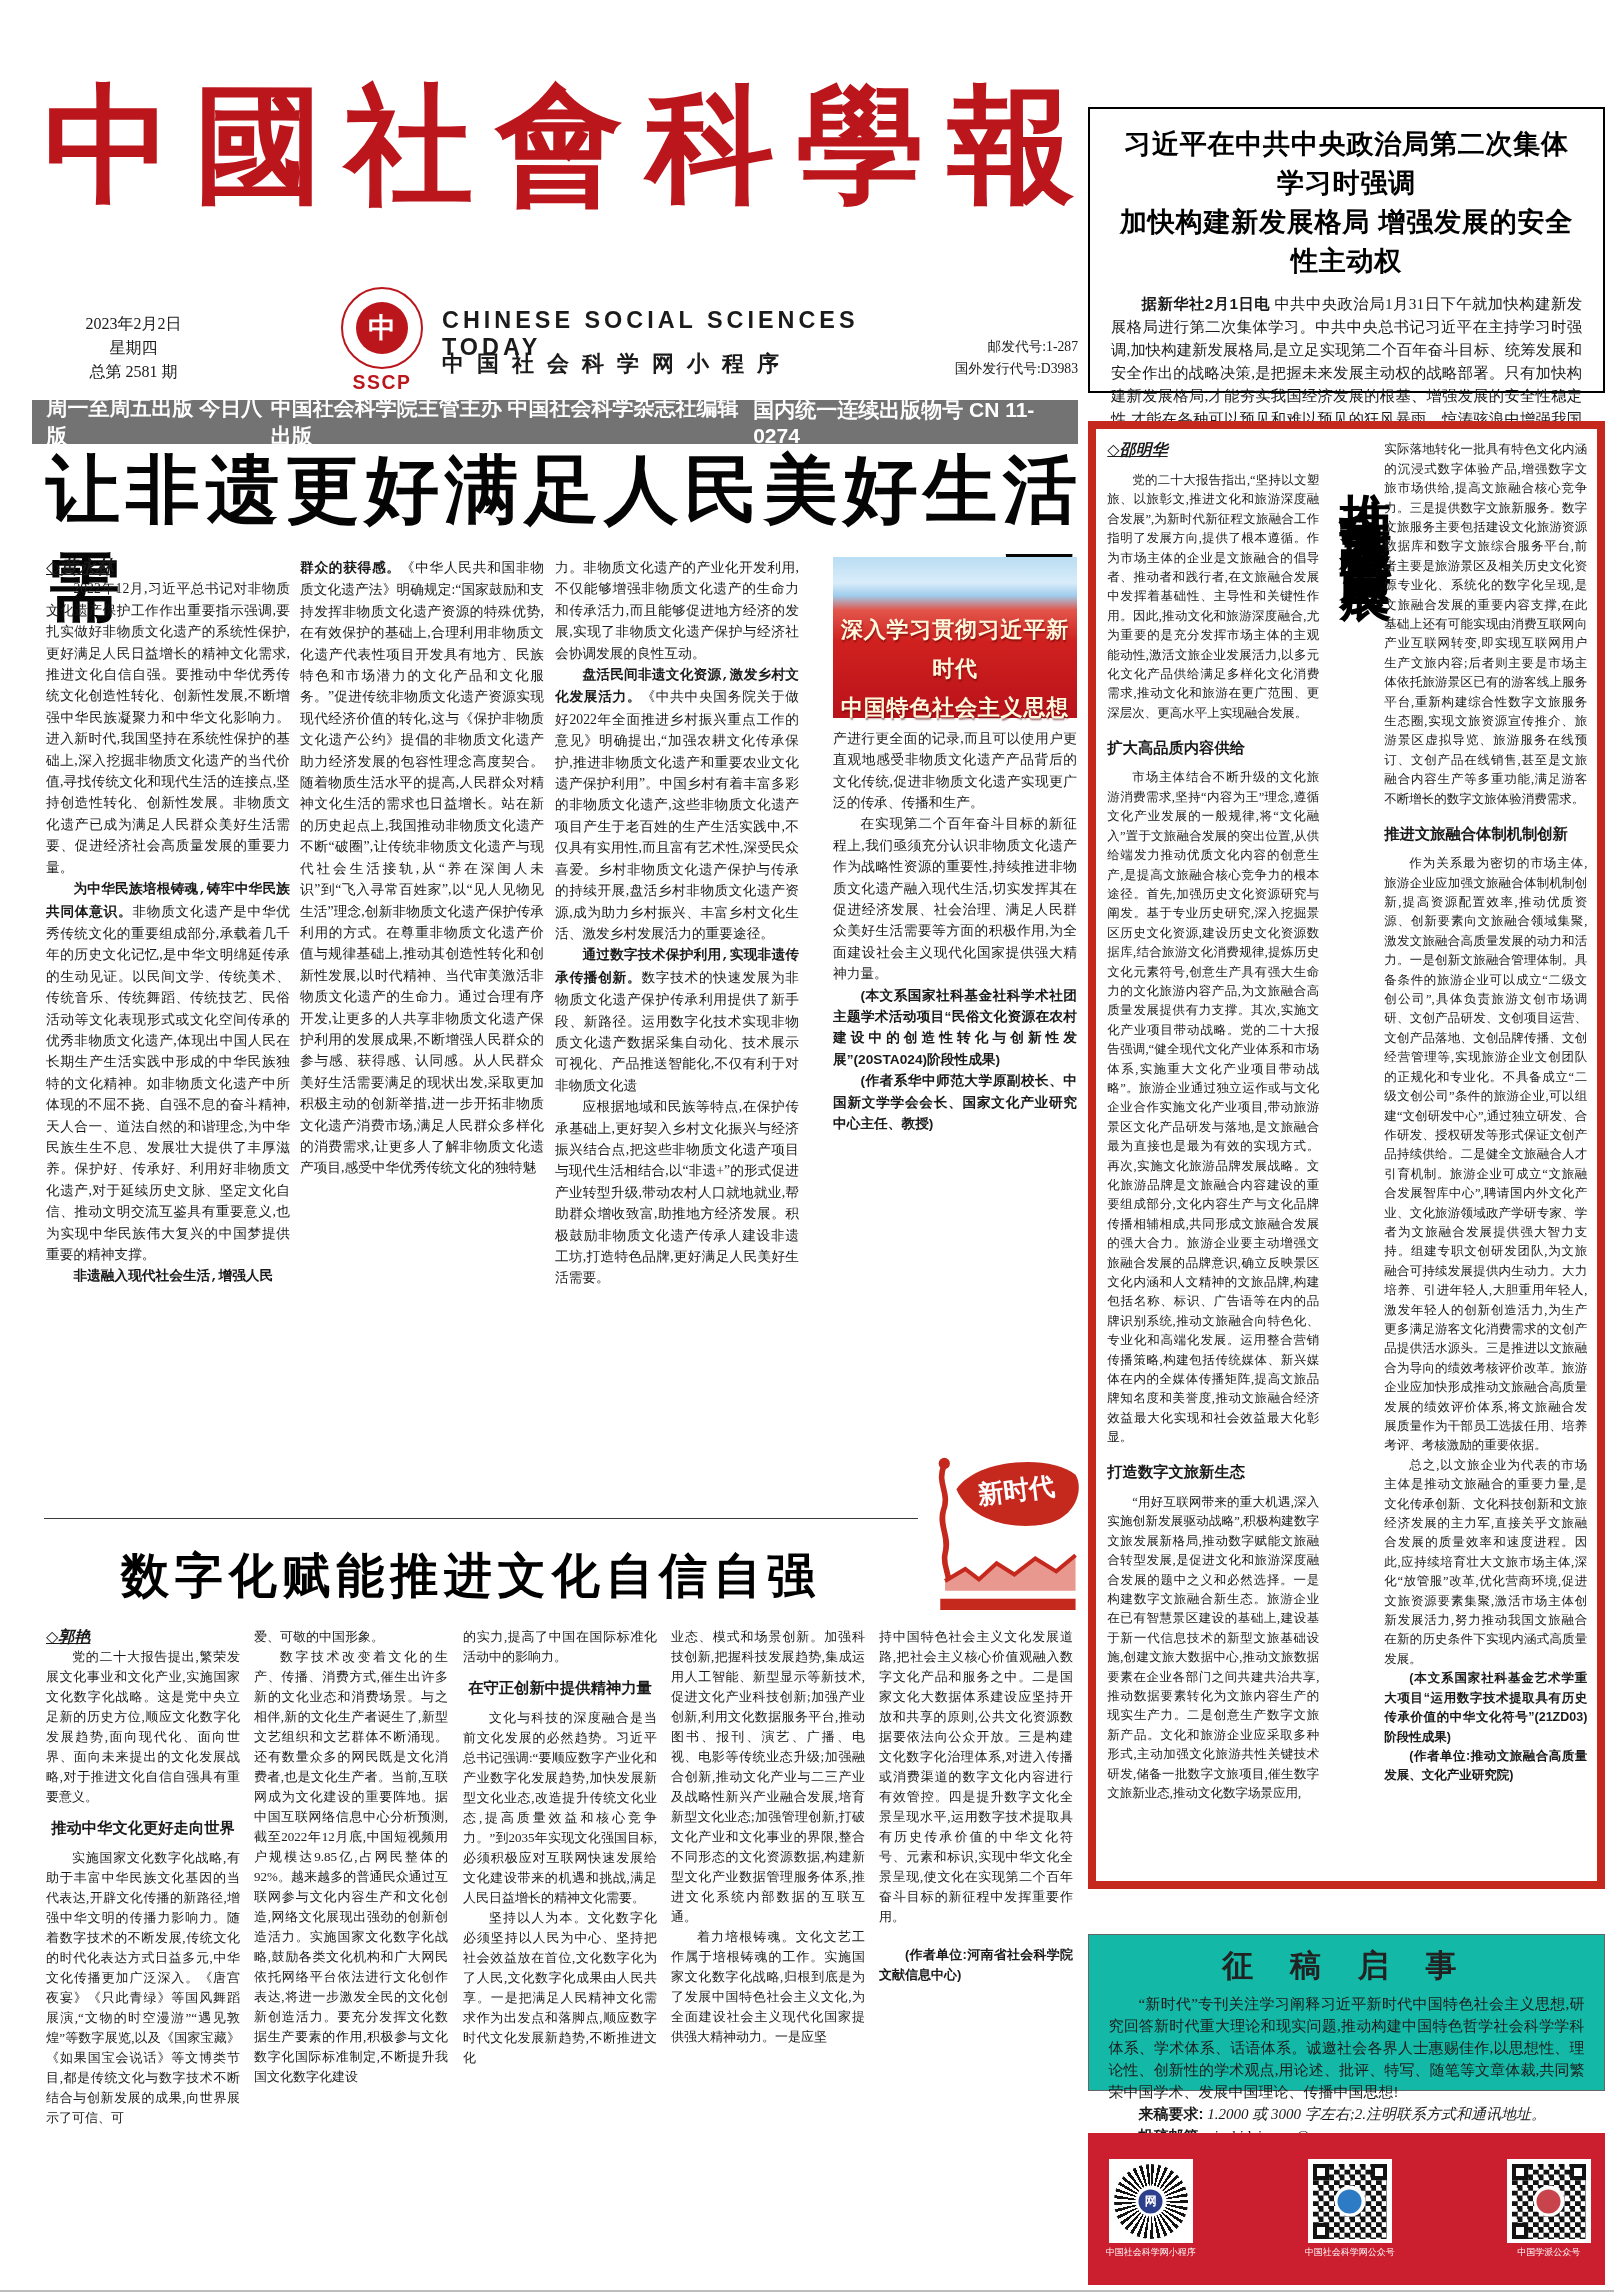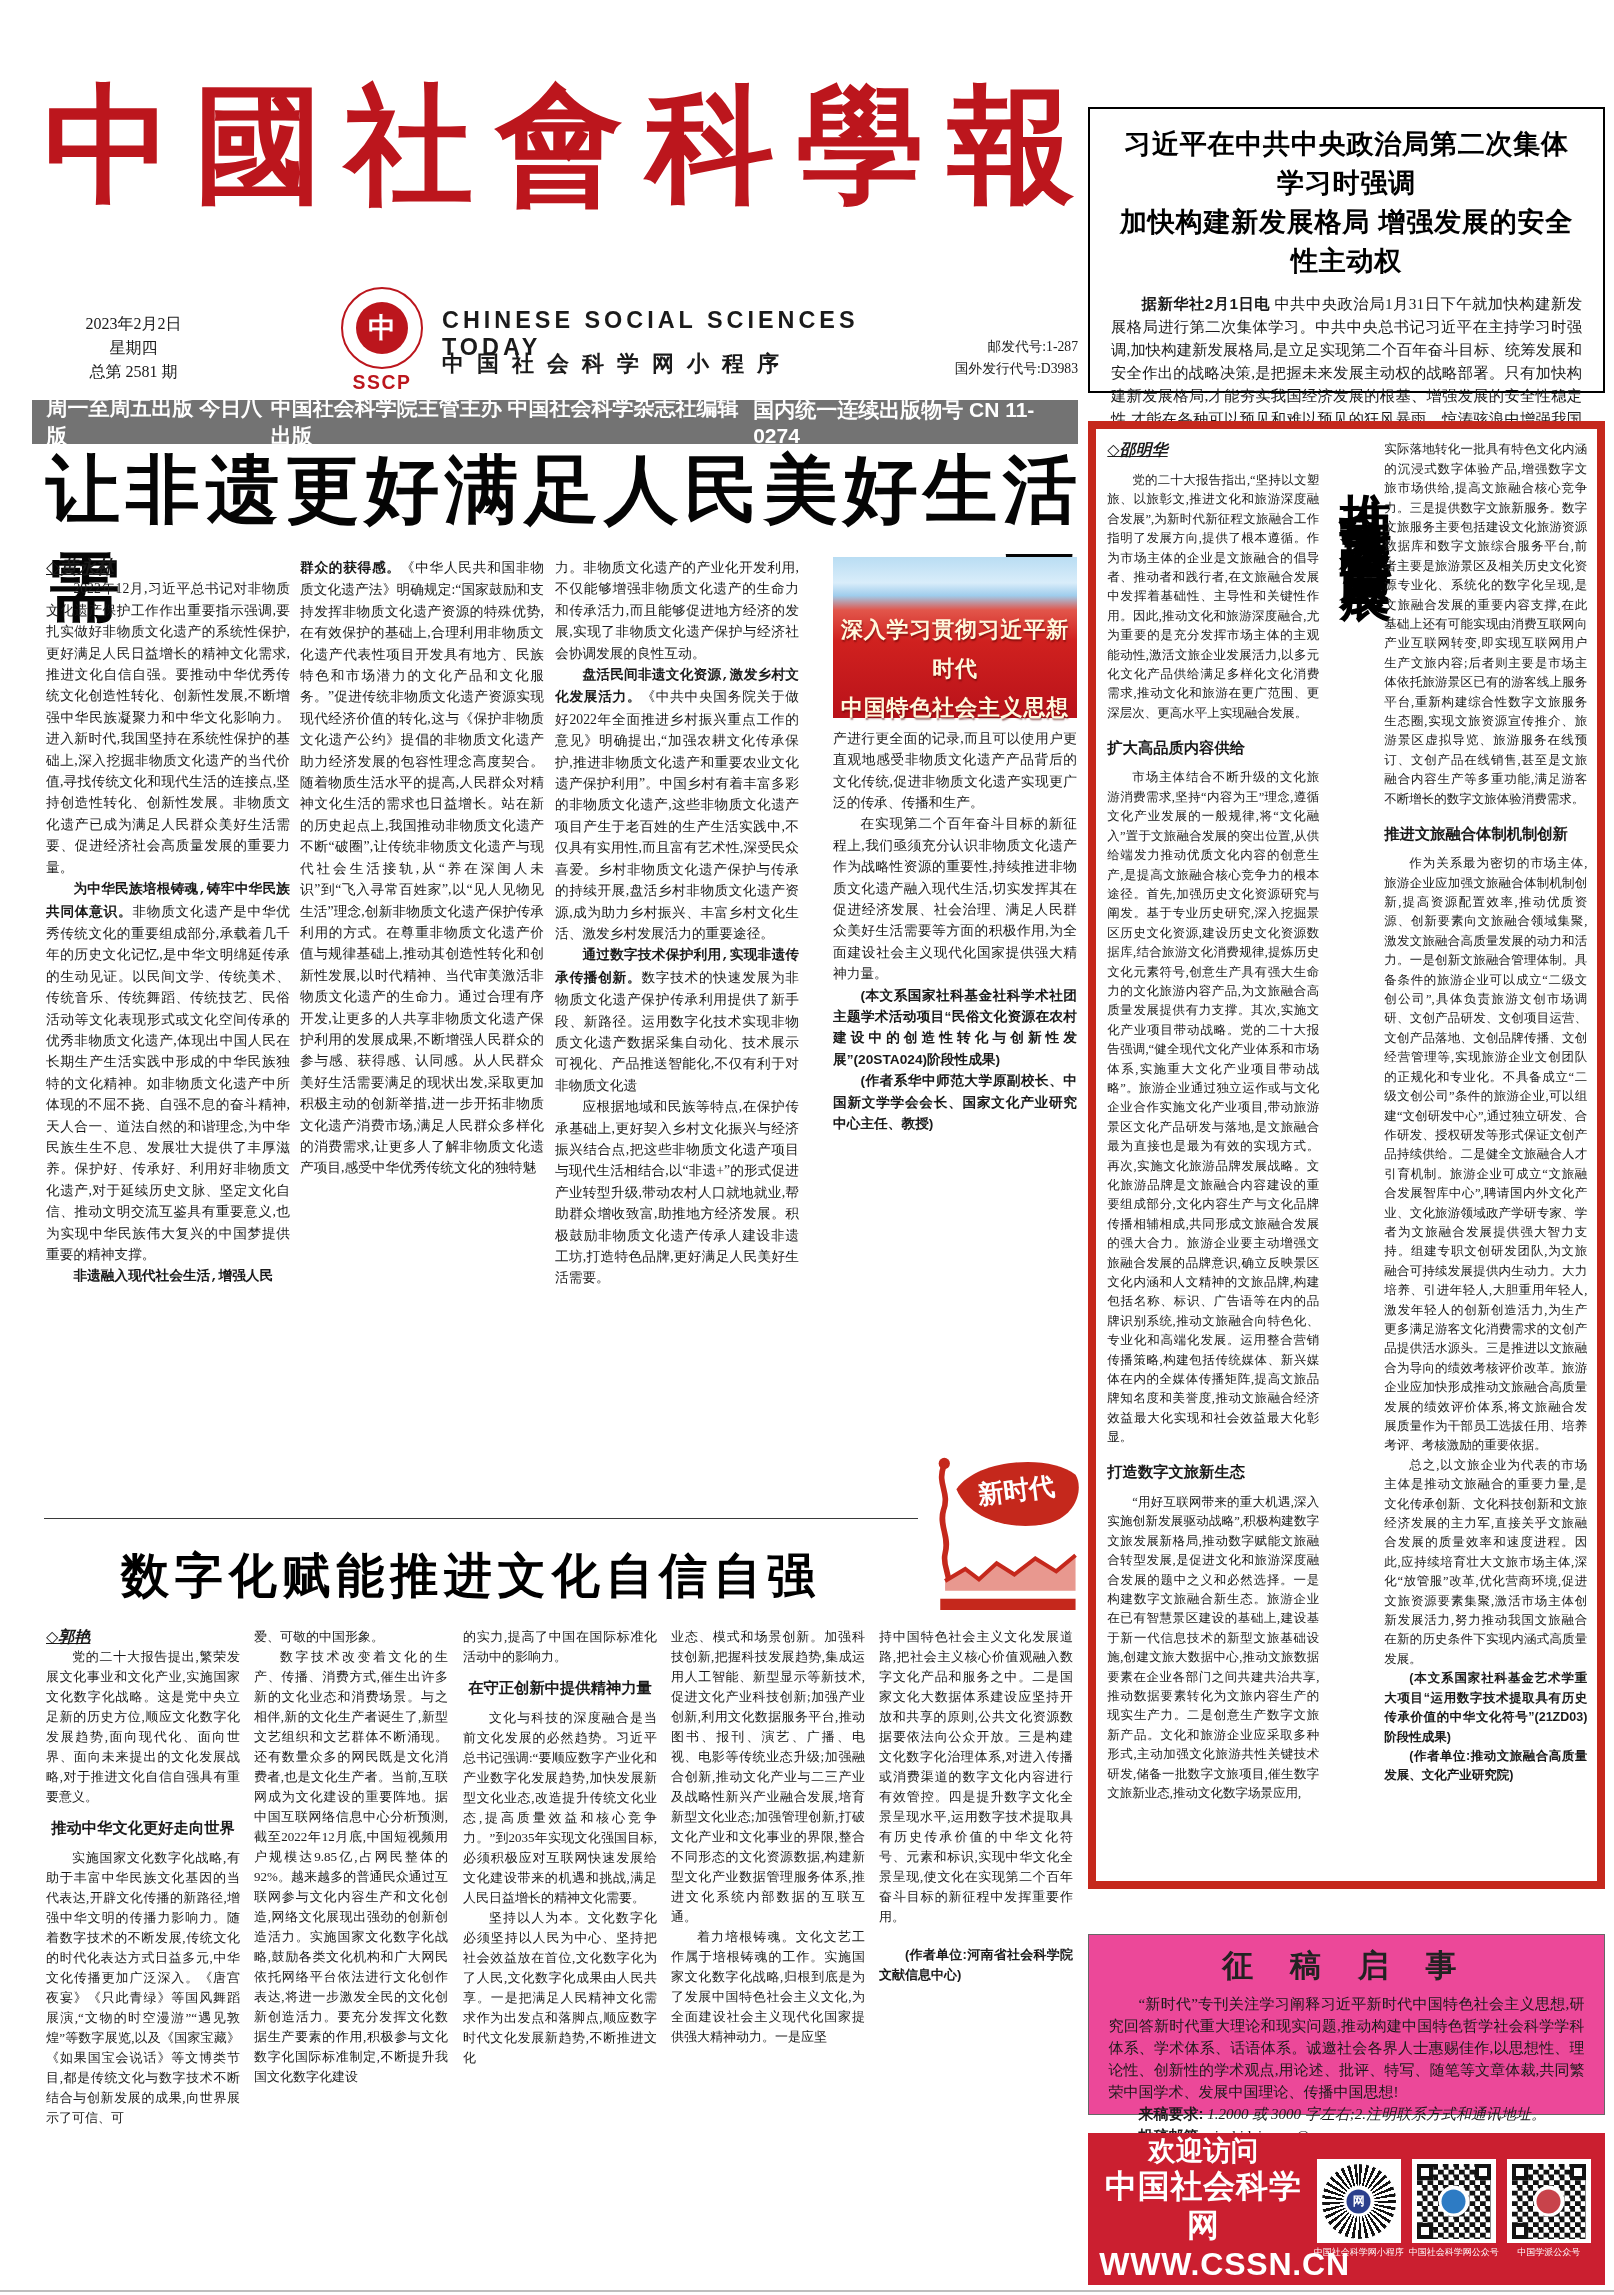--- a/index.html
+++ b/index.html
@@ -80,21 +80,21 @@
   
   .a3-headline{left:121px;top:1541px;width:694px;font-size:48px;line-height:69px;font-weight:900;
     color:#000;font-family:"Liberation Sans","DejaVu Sans",sans-serif;text-align:justify;text-align-last:justify;}
   .a3col{top:1627px;width:194px;height:660px;overflow:hidden;font-size:13px;line-height:20px;text-align:justify;}
   .a3col p{margin:0;text-indent:2em;}
   .a3-subhead{font-weight:bold;font-family:"Liberation Sans",sans-serif;font-size:15.3px;
     text-align:center;margin:11.3px 0 9.7px 0;text-indent:0 !important;}
   .a3c1{left:46px;} .a3c2{left:254px;} .a3c3{left:463px;} .a3c4{left:671px;} .a3c5{left:879px;}
 
   
-  .call-box{left:1088px;top:1934px;width:517px;height:181px;background:#ec4899;border:1.6px solid #666;
+  .call-box{left:1088px;top:1934px;width:517px;height:157px;background:#14b8a6;border:1.6px solid #666;
     box-sizing:border-box;padding:9.7px 19.4px;}
   .call-title{font-size:31px;font-weight:bold;letter-spacing:14.5px;text-align:center;margin:0;color:#222;}
   .call-body{font-size:15px;line-height:22px;text-align:justify;text-indent:2em;margin-top:6.5px;}
   .call-row{font-size:15px;line-height:22px;text-indent:2em;}
   .call-label{font-weight:bold;font-family:"Liberation Sans",sans-serif;}
   .call-kai{font-style:italic;}
 
   
   .cssn-box{left:1088px;top:2133px;width:517px;height:152px;background:#cb1f30;
     display:flex;align-items:center;padding:0 11.3px;box-sizing:border-box;color:#fff;
@@ -265,25 +265,20 @@
       <span class="call-label">来稿要求:</span>
       <span class="call-kai">1.2000 或 3000 字左右;2.注明联系方式和通讯地址。</span>
     </div>
     <div class="call-row">
       <span class="call-label">投稿邮箱:</span>
       <span>xinshidai_sscp@cass.org.cn</span>
     </div>
   </div>
 
   <div class="abs cssn-box">
-    <div class="cssn-text">
-      <div class="cssn-l1">欢迎访问</div>
-      <div class="cssn-l2">中国社会科学网</div>
-      <div class="cssn-l3">WWW.CSSN.CN</div>
-    </div>
     <div class="qr-group">
       <div class="qr-item">
         <div class="qr-tile">
           <div class="qr-round">
             <div class="qr-center">
               <div class="qr-dot" style="background:#2b3f8c">网</div>
             </div>
           </div>
         </div>
         <div class="qr-cap">中国社会科学网小程序</div>

